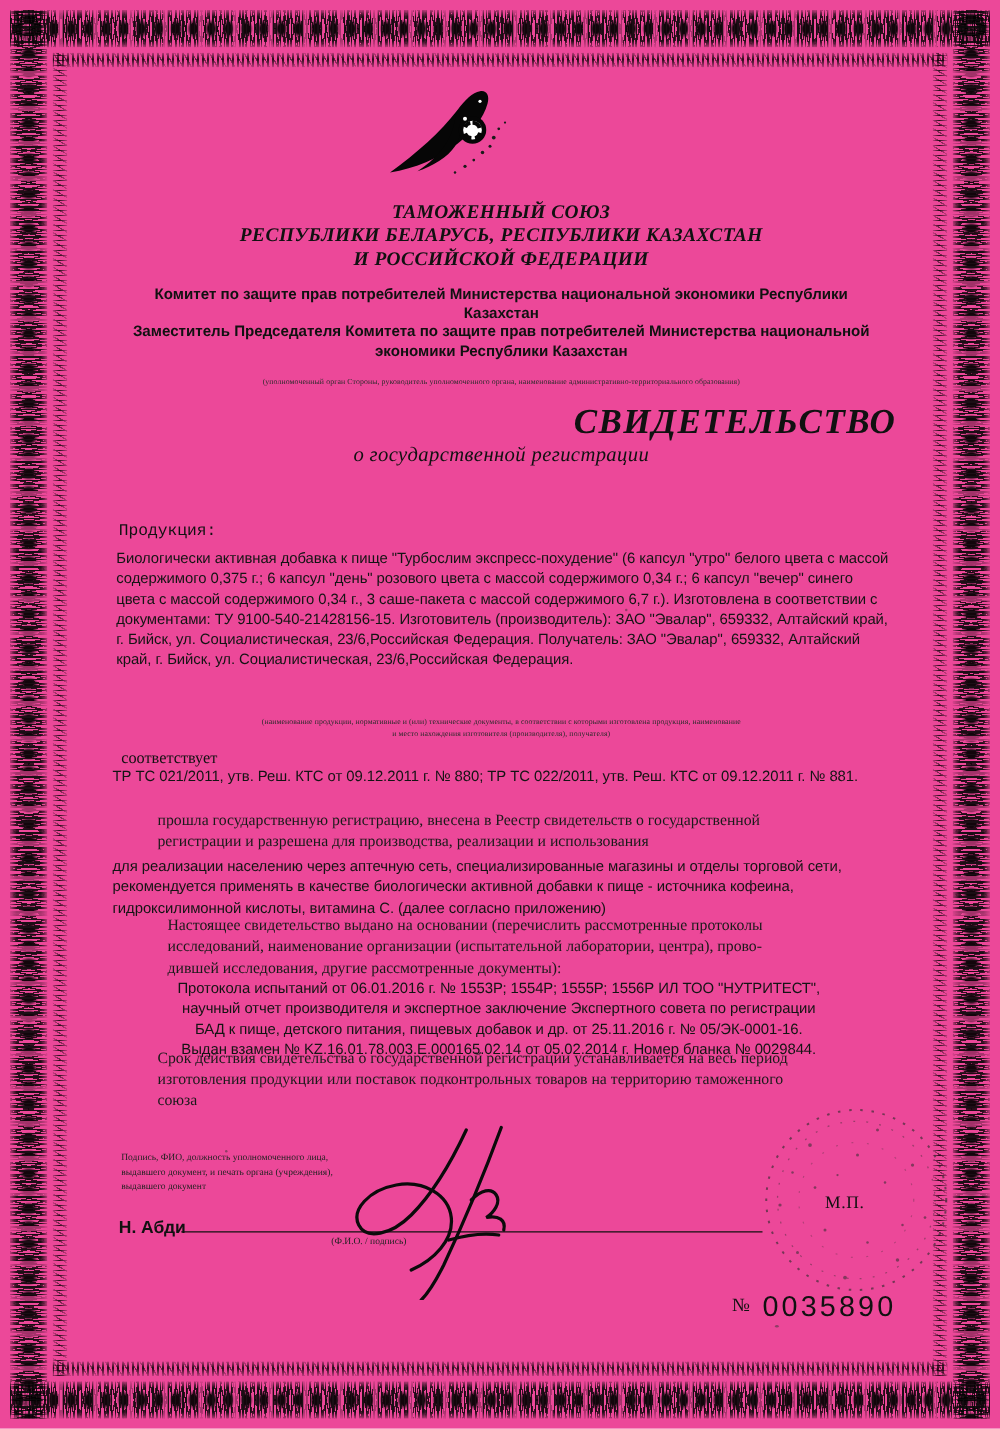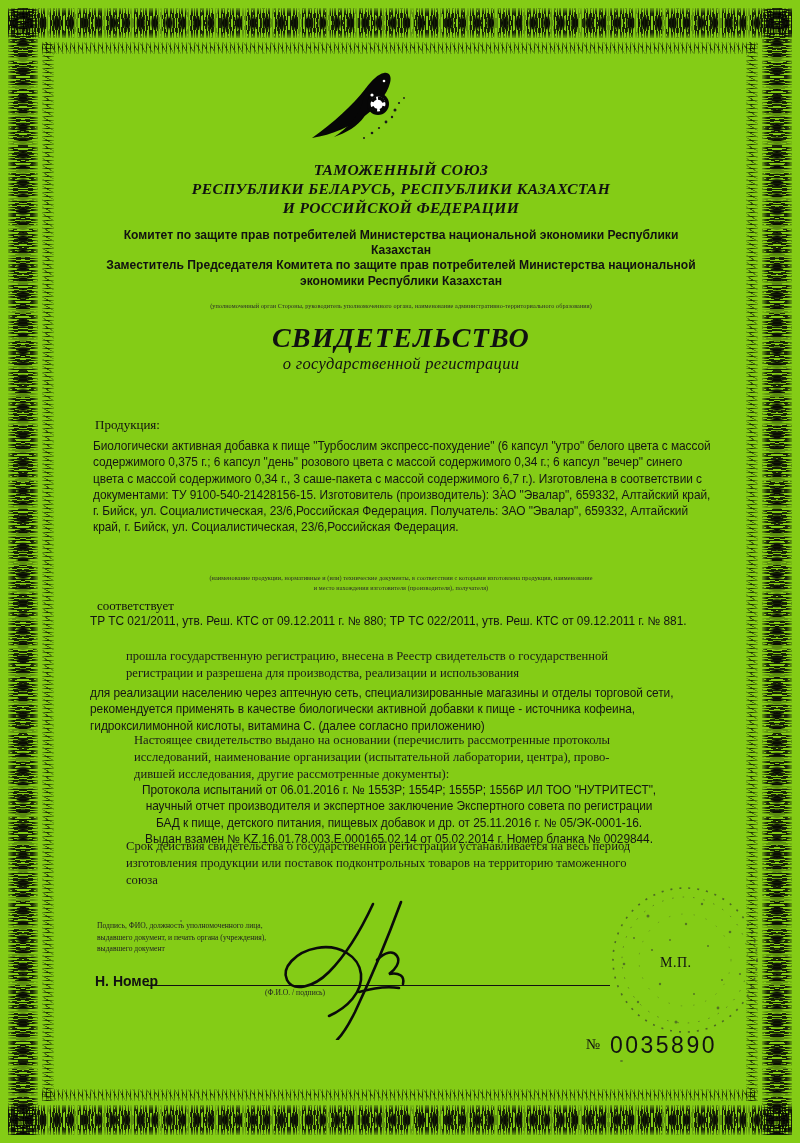--- a/index.html
+++ b/index.html
@@ -5,21 +5,21 @@
   html,body{margin:0;padding:0;background:#ffffff;}
   body{
     width:800px;height:1143px;position:relative;overflow:hidden;
     font-family:"Liberation Sans", sans-serif;
     color:#111;
   }
 
   
   #page{
     position:absolute;inset:0;
-    background:#84cc16;
+    background:#ec4899;
   }
 
   
   .border-frame{position:absolute;pointer-events:none;}
   .bf-outer{left:8px;top:8px;right:8px;bottom:8px;}
   .edge{position:absolute;background-repeat:repeat;opacity:.92;}
 
   
   .lace-h{
     height:30px;
@@ -107,40 +107,40 @@
 
   .form-caption{
     position:absolute;width:632px;text-align:center;
     font-family:"Liberation Serif", serif;
     font-size:6.2px;line-height:8px;color:#2a2a2a;
     letter-spacing:.1px;
   }
   #cap1{left:0;top:242px;}
 
   .cert-title{
-    position:absolute;left:0;top:262px;width:632px;text-align:center;
+    position:absolute;left:0;top:262px;width:632px;text-align:right;
     font-family:"Liberation Serif", serif;
     font-weight:bold;font-style:italic;
     font-size:28px;letter-spacing:1.2px;
   }
   .cert-sub{
     position:absolute;left:0;top:294px;width:632px;text-align:center;
     font-family:"Liberation Serif", serif;
     font-style:italic;font-size:16.5px;letter-spacing:.3px;
   }
 
   .numline{position:absolute;left:0;top:330px;width:632px;text-align:center;font-size:13px;}
   .numline .nosym{font-family:"Liberation Serif", serif;font-size:11px;vertical-align:2px;}
   .numline .num{font-size:13.2px;letter-spacing:-.1px;}
   .numline .ot{font-family:"Liberation Serif", serif;font-size:9.5px;vertical-align:5px;margin-left:22px;}
   .numline .date{font-size:13.2px;margin-left:4px;}
 
   .label-prod{
     position:absolute;left:10px;top:357px;
-    font-family:Liberation Serif, serif;font-size:13px;
+    font-family:Liberation Mono, monospace;font-size:13px;
   }
 
   .typed{
     font-size:11.9px;line-height:16.3px;color:#141414;
     letter-spacing:-.05px;
   }
   .printed{
     font-family:"Liberation Serif", serif;
     font-size:12.6px;line-height:17px;color:#1a1a1a;margin-left:31px;
   }
@@ -286,21 +286,21 @@
       <div>изготовления продукции или поставок подконтрольных товаров на территорию таможенного</div>
       <div>союза</div>
     </div>
 
     <div class="sig-caption">
       <div>Подпись, ФИО,  должность уполномоченного лица,</div>
       <div>выдавшего документ, и печать органа (учреждения),</div>
       <div>выдавшего документ</div>
     </div>
 
-    <div class="sig-name">Н. Номер</div>
+    <div class="sig-name">Н. Абди</div>
     <div class="sig-rule"></div>
     <div class="sig-fio">(Ф.И.О. / подпись)</div>
 
     <div class="signature">
       <svg viewBox="0 0 200 140" width="200" height="140">
         <g fill="none" stroke="#0b0b0b" stroke-width="2.6" stroke-linecap="round">
           <path d="M118 4 C104 34 88 58 74 72 C58 88 38 92 32 80 C26 68 40 52 62 48 C84 44 104 56 106 74 C108 92 92 108 74 116"></path>
           <path d="M146 2 C132 40 116 78 100 112 C92 128 86 136 82 140"></path>
           <path d="M122 60 C130 52 138 50 142 56 C146 62 140 70 134 74 C144 72 150 76 148 84"></path>
           <path d="M104 92 C118 88 132 86 144 88"></path>

